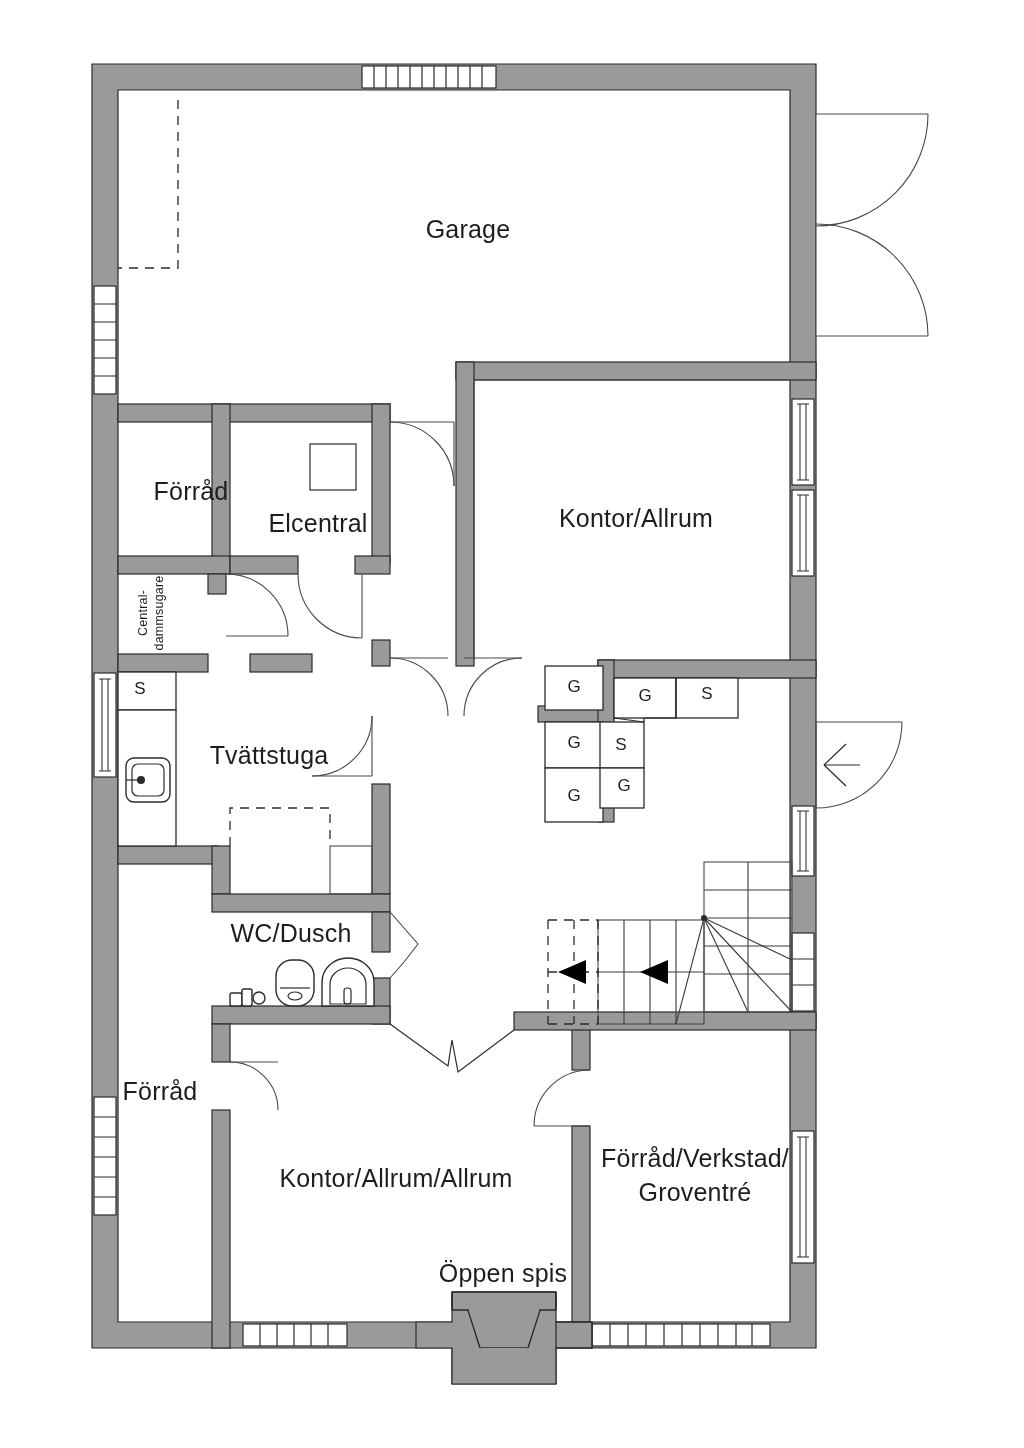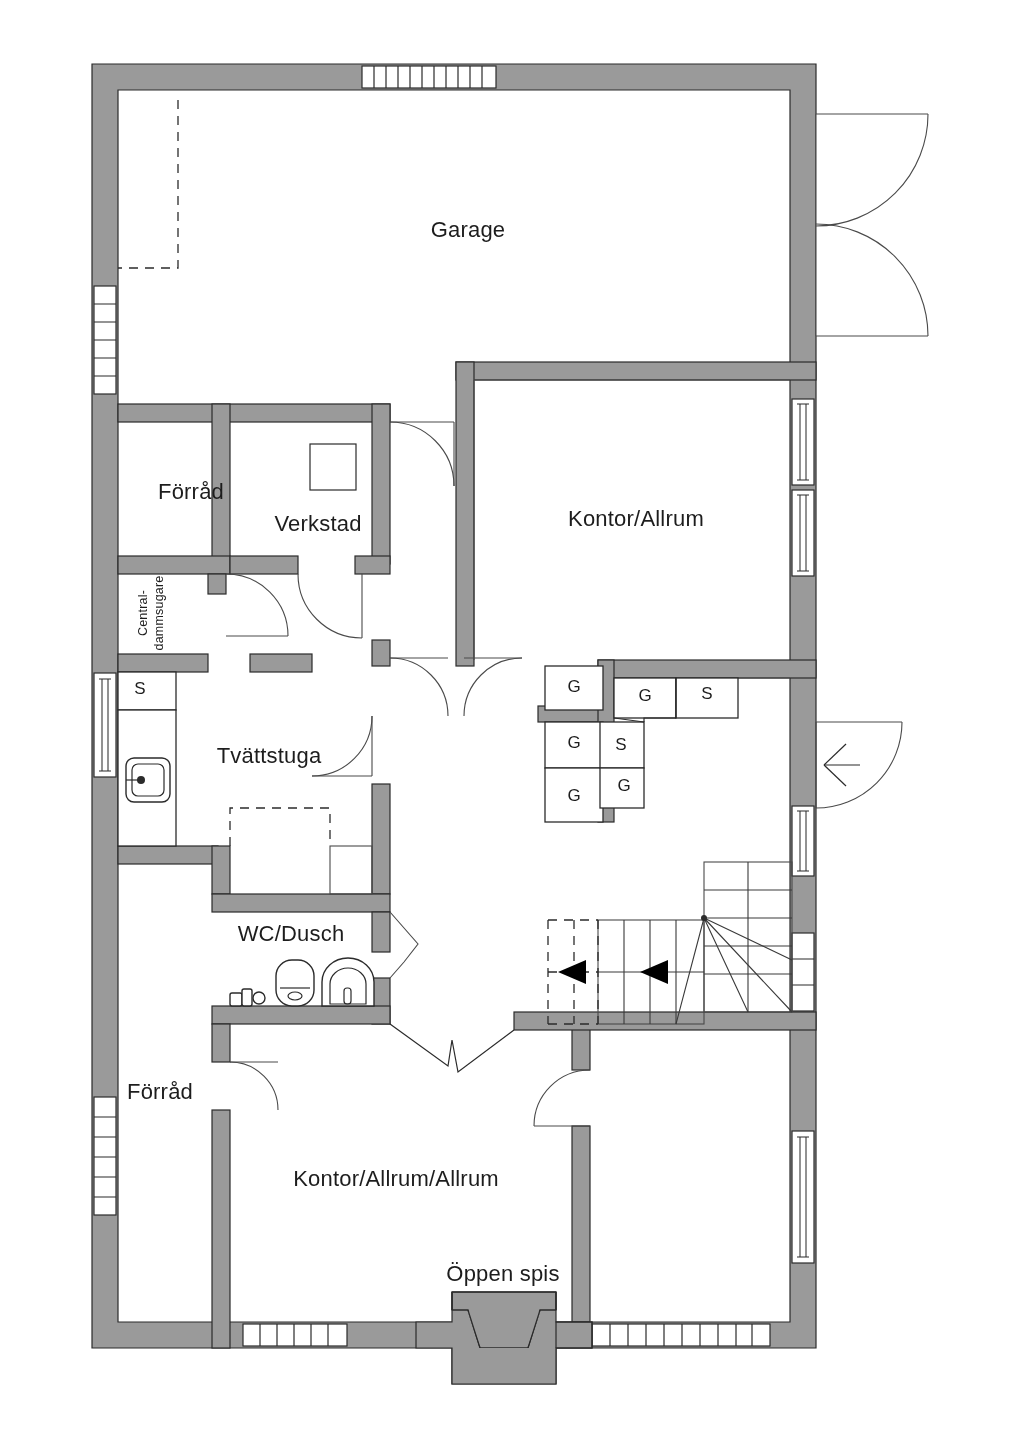--- a/index.html
+++ b/index.html
@@ -35,21 +35,21 @@
   .fixture     { fill: #ffffff; stroke: #2b2b2b; stroke-width: 1.4; }
   .fixture-in  { fill: none; stroke: #2b2b2b; stroke-width: 1.2; }
   .cab         { fill: #ffffff; stroke: #2b2b2b; stroke-width: 1.3; }
   .arrowmark   { fill: #000000; stroke: none; }
   .stairline   { fill: none; stroke: #3a3a3a; stroke-width: 1.1; }
   .breakline   { fill: none; stroke: #2b2b2b; stroke-width: 1.2; }
 
   .rlabel {
     position: absolute;
     color: #1d1d1d;
-    font-size: 22px;
+    font-size: 25px;
     font-family: "Liberation Sans", sans-serif;
     letter-spacing: 0.2px;
     white-space: pre;
     line-height: 1.35;
     text-align: center;
     transform: translate(-50%, -50%);
     pointer-events: none;
   }
   .rlabel.vert {
     transform: translate(-50%, -50%) rotate(-90deg);
@@ -331,28 +331,30 @@
       <path class="thinline2" d="M452,1292 V1310 M556,1292 V1310"></path>
       <rect class="thinline2" x="556" y="1322" width="36" height="26" fill="#ffffff"></rect>
       <path class="wall-plain" d="M452,1348 H556 V1384 H452 Z"></path>
       <path class="thinline2" d="M452,1348 V1384 H556 V1348"></path>
     </g>
 
   </svg>
 
   <div class="rlabel" style="left:468px; top:230px;">Garage</div>
   <div class="rlabel" style="left:191px; top:492px;">Förråd</div>
-  <div class="rlabel" style="left:318px; top:524px;">Verkstad</div>
+  <div class="rlabel" style="left:318px; top:524px;">Elcentral</div>
   <div class="rlabel vert" style="left:152px; top:613px;">Central-
 dammsugare</div>
   <div class="rlabel" style="left:636px; top:519px;">Kontor/Allrum</div>
   <div class="rlabel" style="left:269px; top:756px;">Tvättstuga</div>
   <div class="rlabel" style="left:291px; top:934px;">WC/Dusch</div>
   <div class="rlabel" style="left:160px; top:1092px;">Förråd</div>
   <div class="rlabel" style="left:396px; top:1179px;">Kontor/Allrum/Allrum</div>
+  <div class="rlabel" style="left:695px; top:1176px;">Förråd/Verkstad/
+Groventré</div>
   <div class="rlabel" style="left:503px; top:1274px;text-align:right;">Öppen spis</div>
 
   <div class="cablabel" style="left:140px; top:689px;">S</div>
   <div class="cablabel" style="left:574px; top:687px;">G</div>
   <div class="cablabel" style="left:574px; top:743px;">G</div>
   <div class="cablabel" style="left:574px; top:796px;">G</div>
   <div class="cablabel" style="left:645px; top:696px;">G</div>
   <div class="cablabel" style="left:707px; top:694px;">S</div>
   <div class="cablabel" style="left:621px; top:745px;">S</div>
   <div class="cablabel" style="left:624px; top:786px;">G</div>

